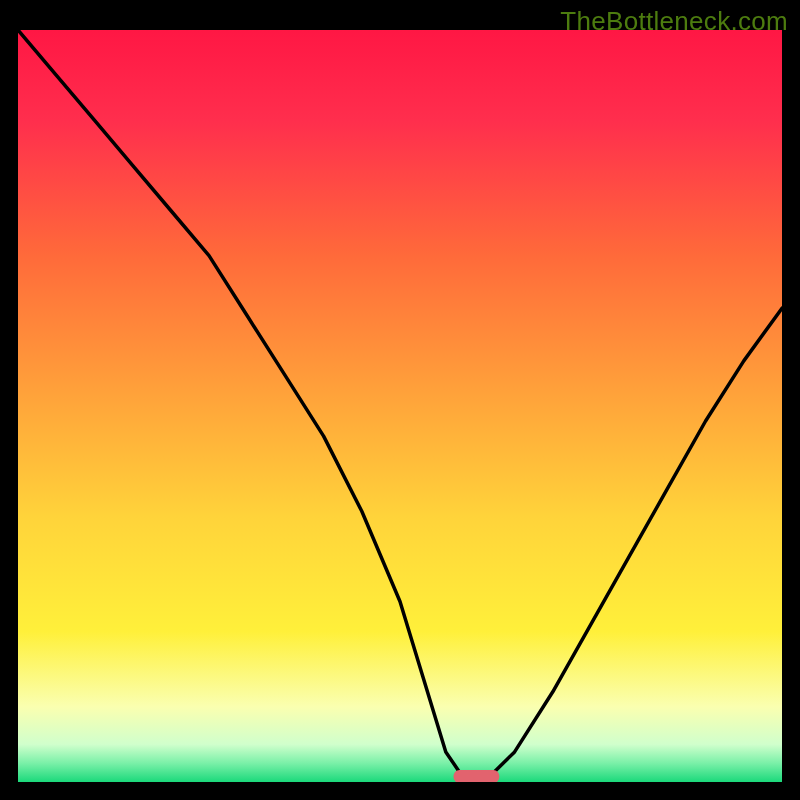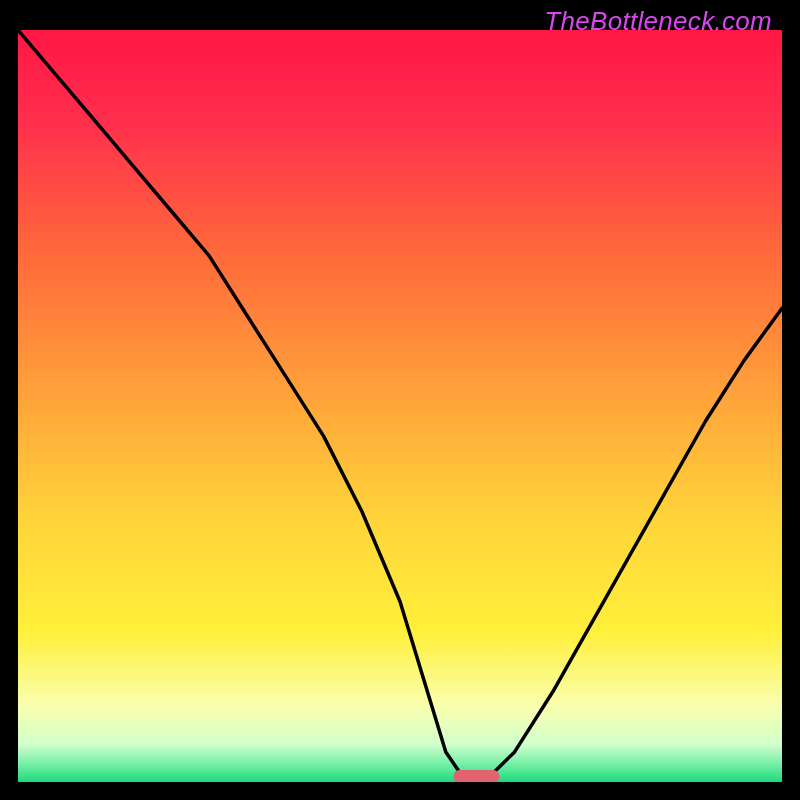--- a/index.html
+++ b/index.html
@@ -13,27 +13,26 @@
   }
   .frame {
     position: relative;
     width: 800px;
     height: 800px;
     background: #000;
   }
   .watermark {
     position: absolute;
     top: 6px;
-    right: 28px;
-    color: #d946ef;
+    right: 12px;
+    color: #4d7c0f;
     font-size: 26px;
     font-weight: 500;
     letter-spacing: 0.3px;
     z-index: 5;
-    font-style: italic;
   }
   .plot {
     position: absolute;
     left: 18px;
     top: 30px;
     width: 764px;
     height: 752px;
     overflow: hidden;
   }
   .plot svg {

